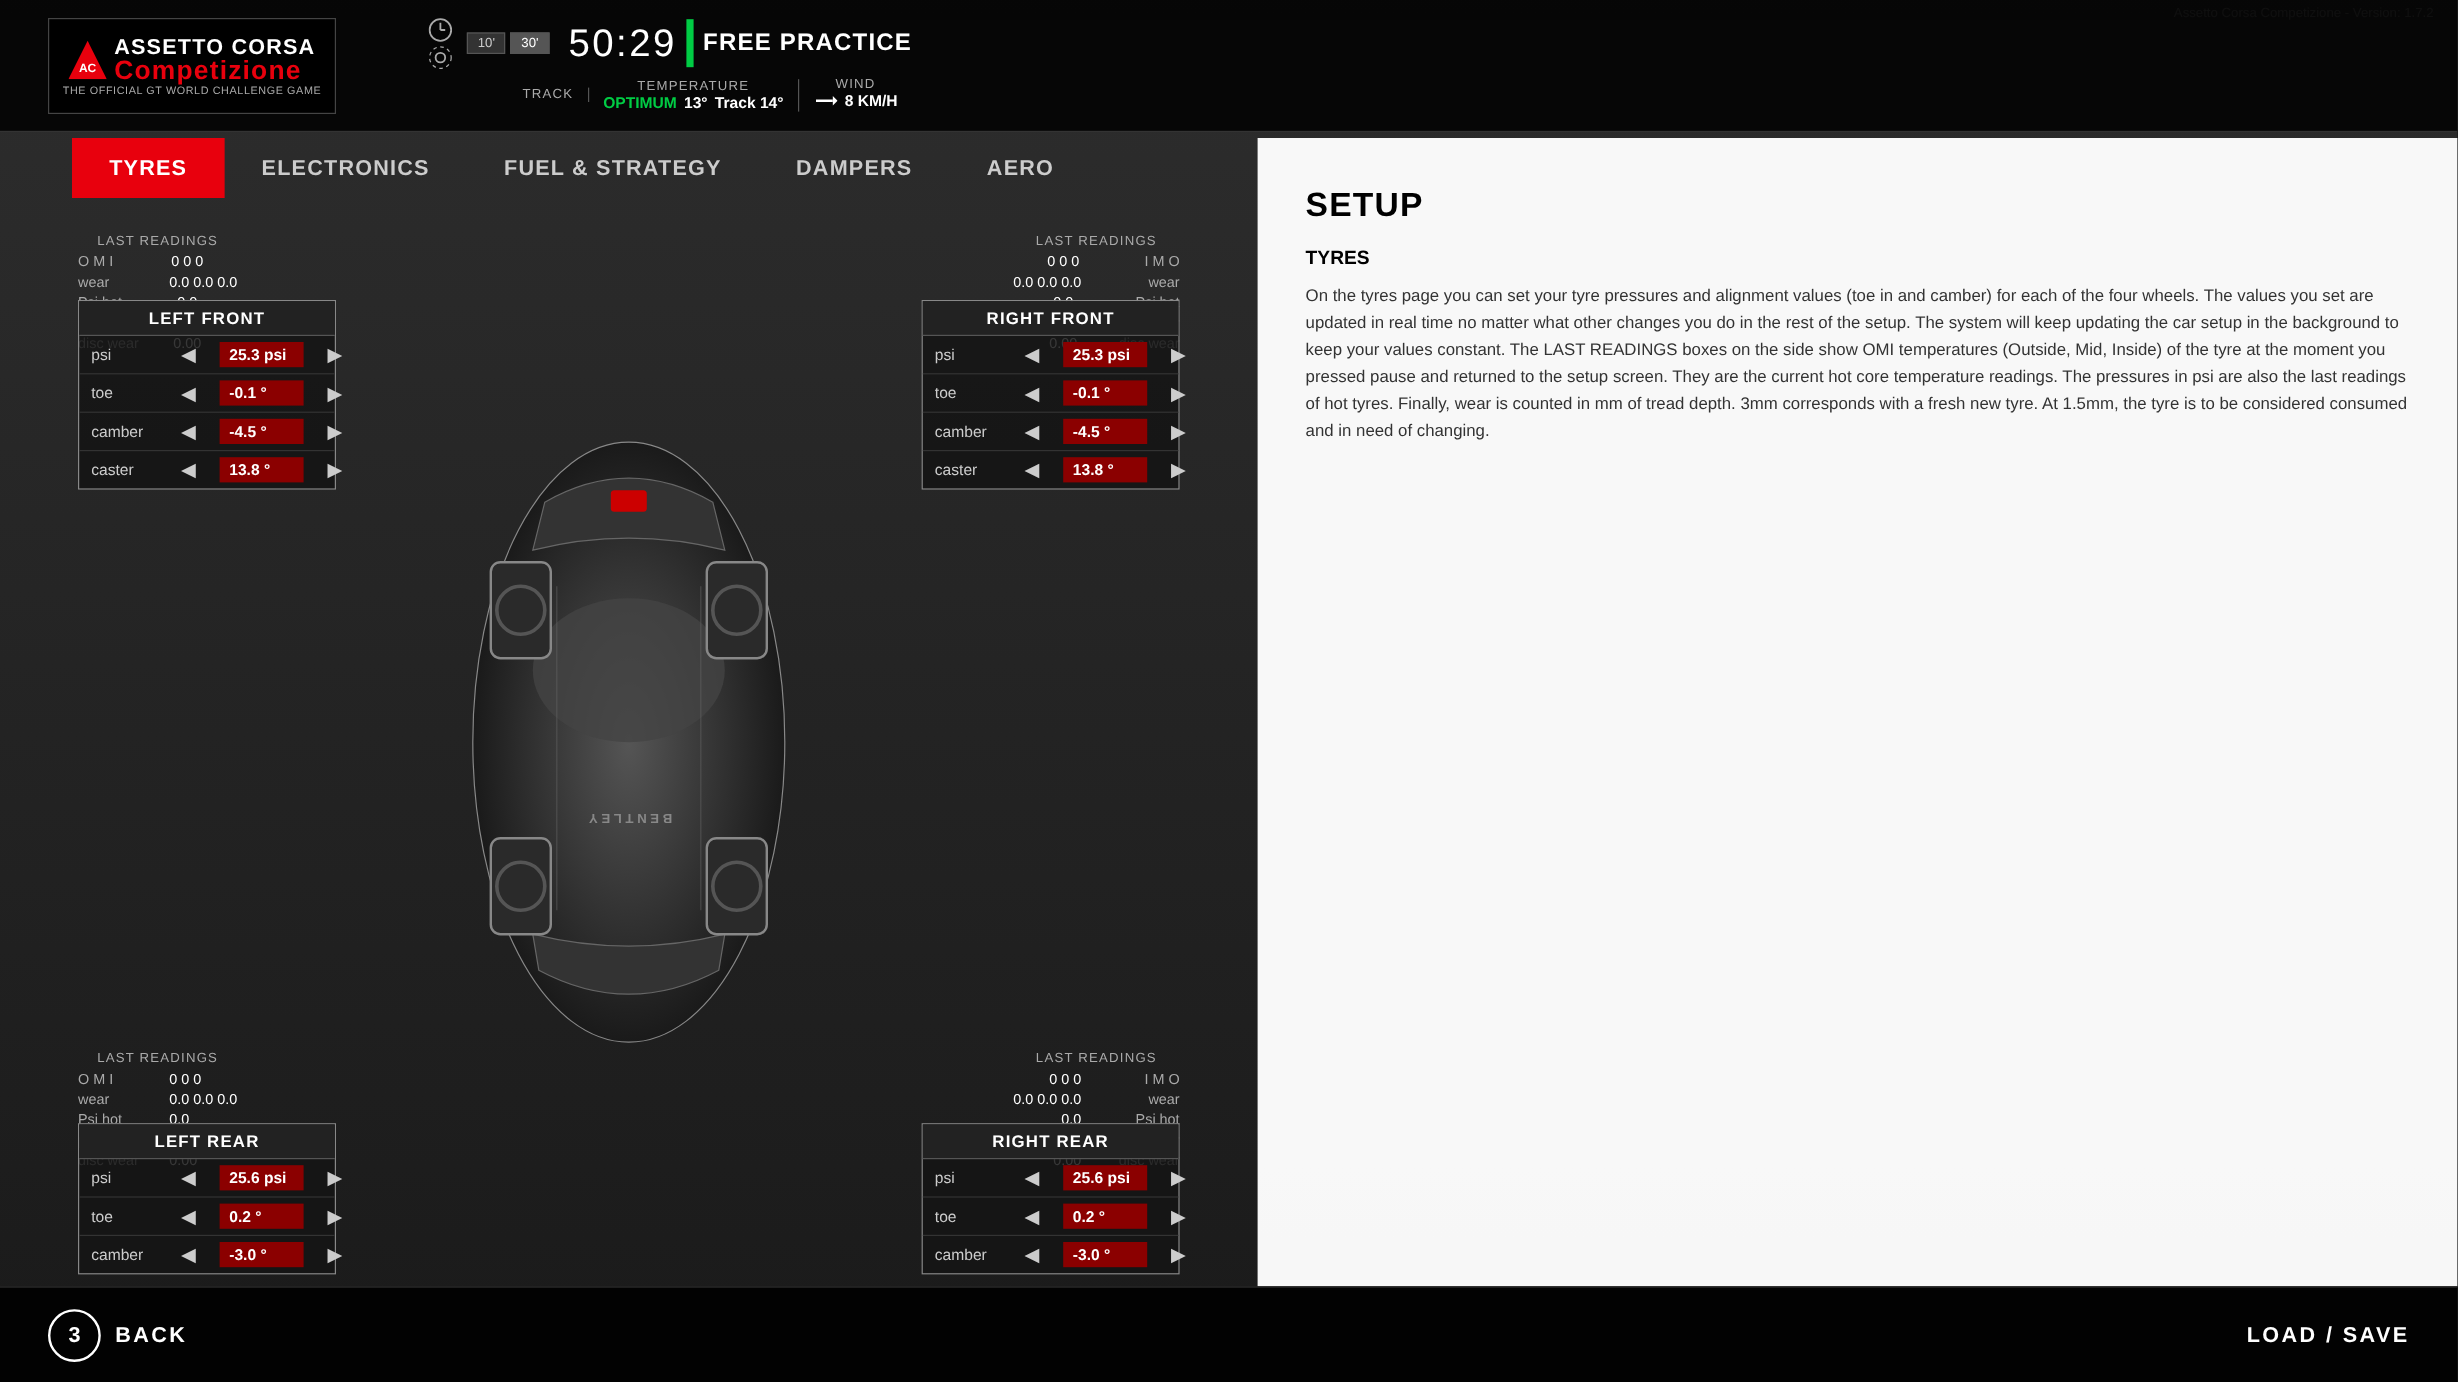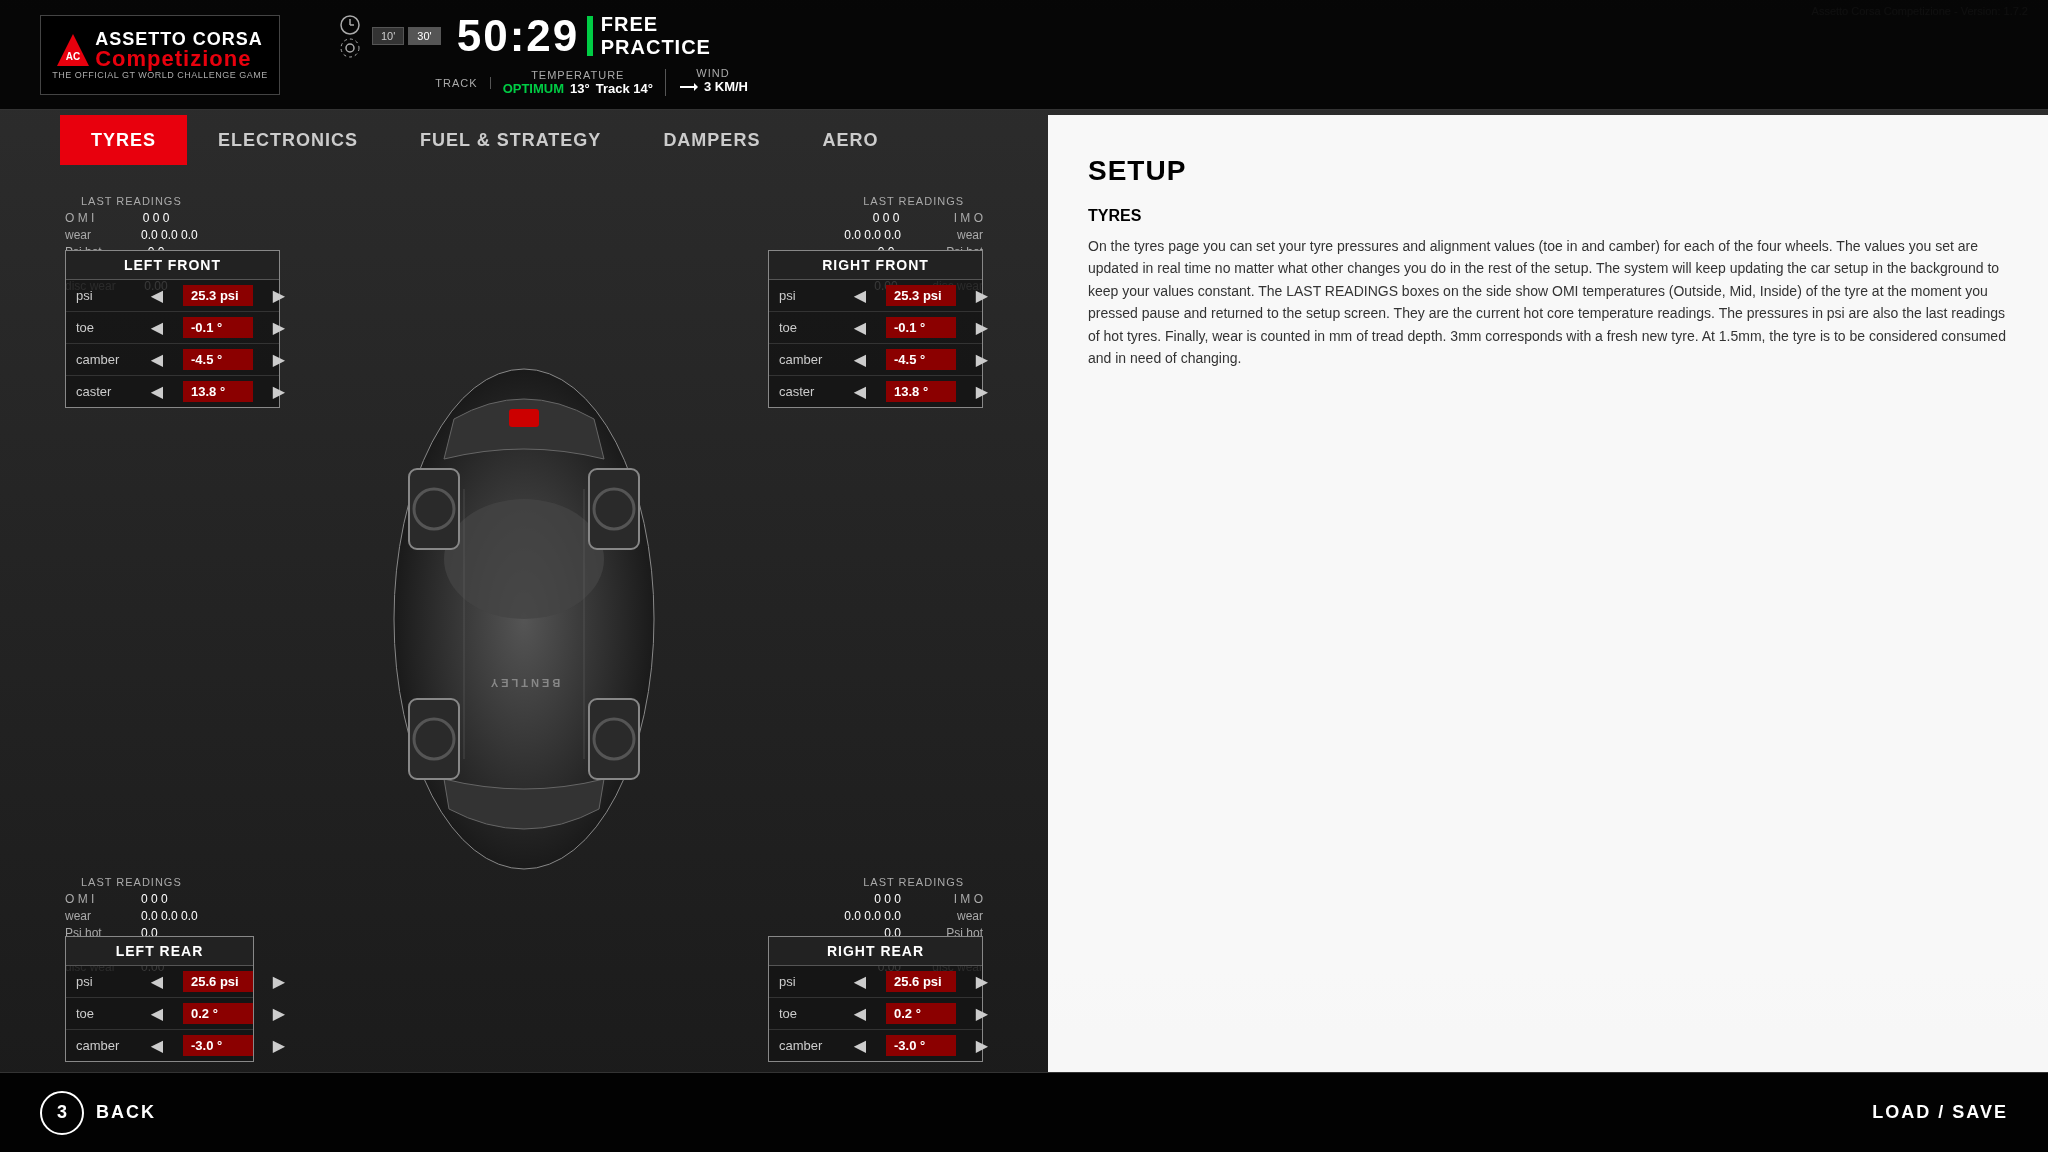--- a/index.html
+++ b/index.html
@@ -91,22 +91,22 @@
 
     .timer-area {
       display: flex;
       align-items: center;
       gap: 8px;
       margin-bottom: 6px;
     }
 
     .timer {
       color: #fff;
-      font-size: 44px;
-      font-weight: 700;
+      font-size: 32px;
+      font-weight: 400;
       letter-spacing: 2px;
     }
 
     .green-bar {
       width: 6px;
       height: 40px;
       background: #00cc44;
     }
 
     .free-practice {
@@ -435,21 +435,21 @@
       <div class="info-item">
         <span class="info-label">WIND</span>
         <div style="display:flex;gap:6px;">
           <span class="info-value">
             
             <svg width="20" height="16" viewBox="0 0 20 16">
               <line x1="2" y1="8" x2="16" y2="8" stroke="#fff" stroke-width="2"></line>
               <polygon points="16,4 20,8 16,12" fill="#fff"></polygon>
             </svg>
           </span>
-          <span class="info-value">3 KM/H</span>
+          <span class="info-value">8 KM/H</span>
         </div>
       </div>
     </div>
   </div>
 </div>
 
 <div class="nav-tabs">
   <div class="nav-tab active">
     <span>TYRES</span>
   </div>
@@ -628,21 +628,21 @@
     <div class="readings-row">
       <span style="color:#aaa;font-size:12px;width:70px;">pad wear</span>
       <span style="color:#fff;font-size:12px;">0.00</span>
     </div>
     <div class="readings-row">
       <span style="color:#aaa;font-size:12px;width:70px;">disc wear</span>
       <span style="color:#fff;font-size:12px;">0.00</span>
     </div>
   </div>
 
-  <div style="position:absolute; bottom:10px; left:5px; z-index:10; background:rgba(20,20,20,0.85); border:1px solid #888; width:189px;margin-top:12px;">
+  <div style="position:absolute; bottom:10px; left:5px; z-index:10; background:rgba(20,20,20,0.85); border:1px solid #888; width:215px;margin-top:12px;">
     <div class="wheel-panel-header">LEFT REAR</div>
     <div class="wheel-row">
       <span class="wheel-label">psi</span>
       <span class="arrow-btn">◀</span>
       <span class="value-box">25.6 psi</span>
       <span class="arrow-btn">▶</span>
     </div>
     <div class="wheel-row">
       <span class="wheel-label">toe</span>
       <span class="arrow-btn">◀</span>

